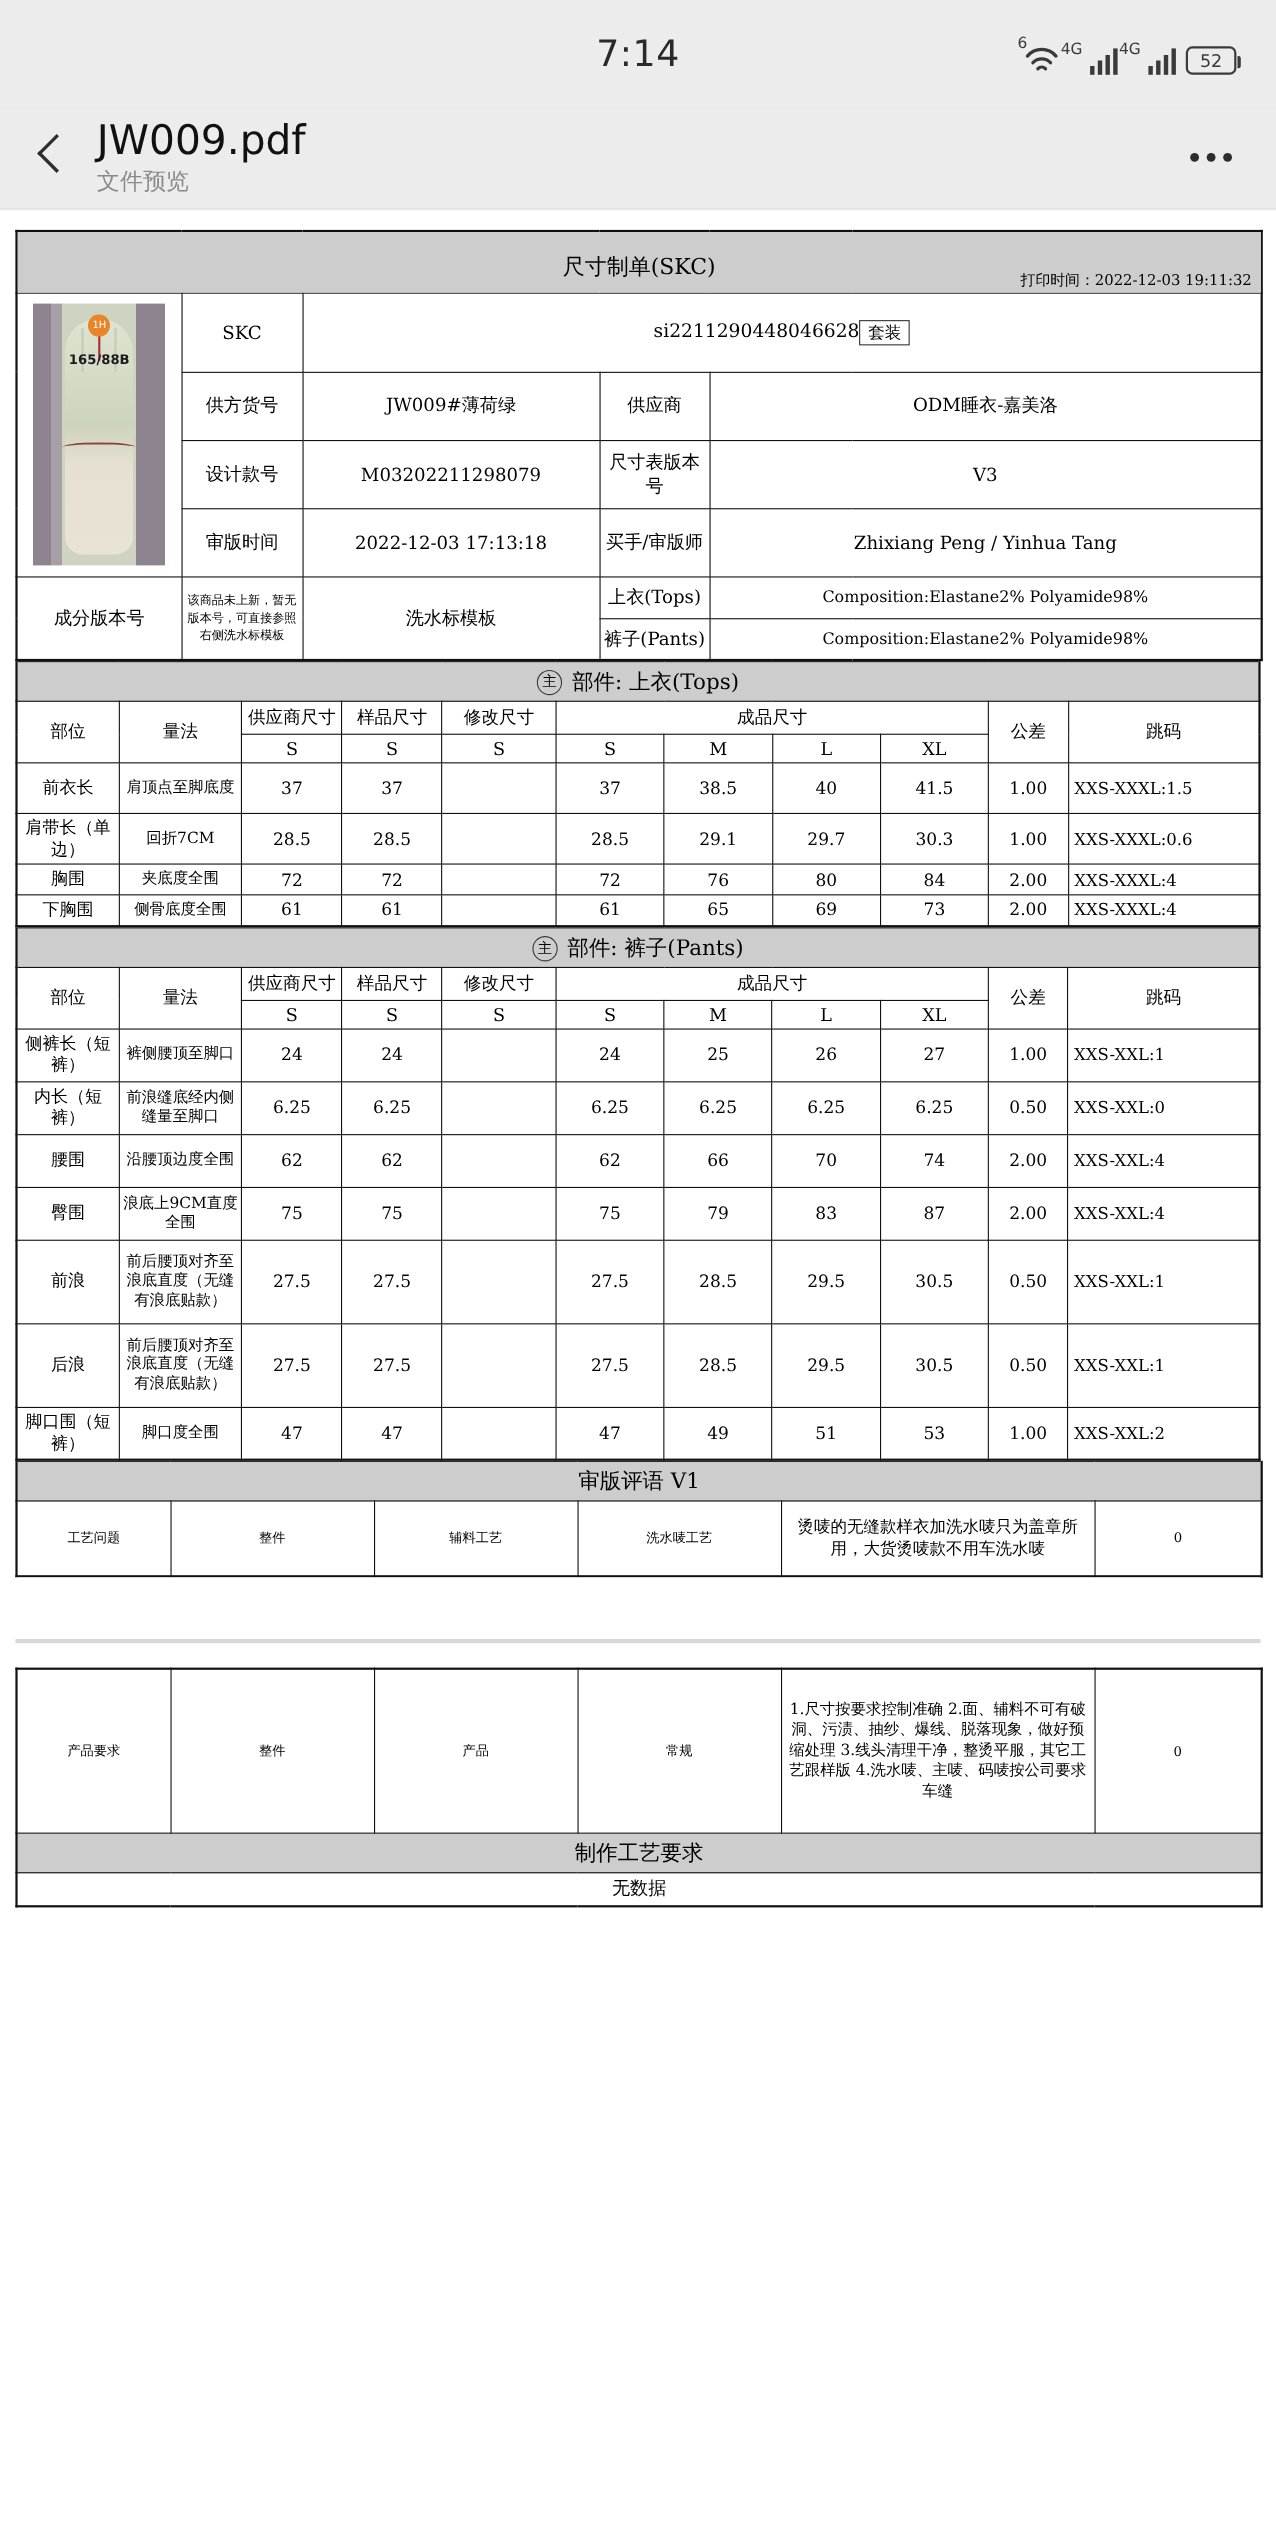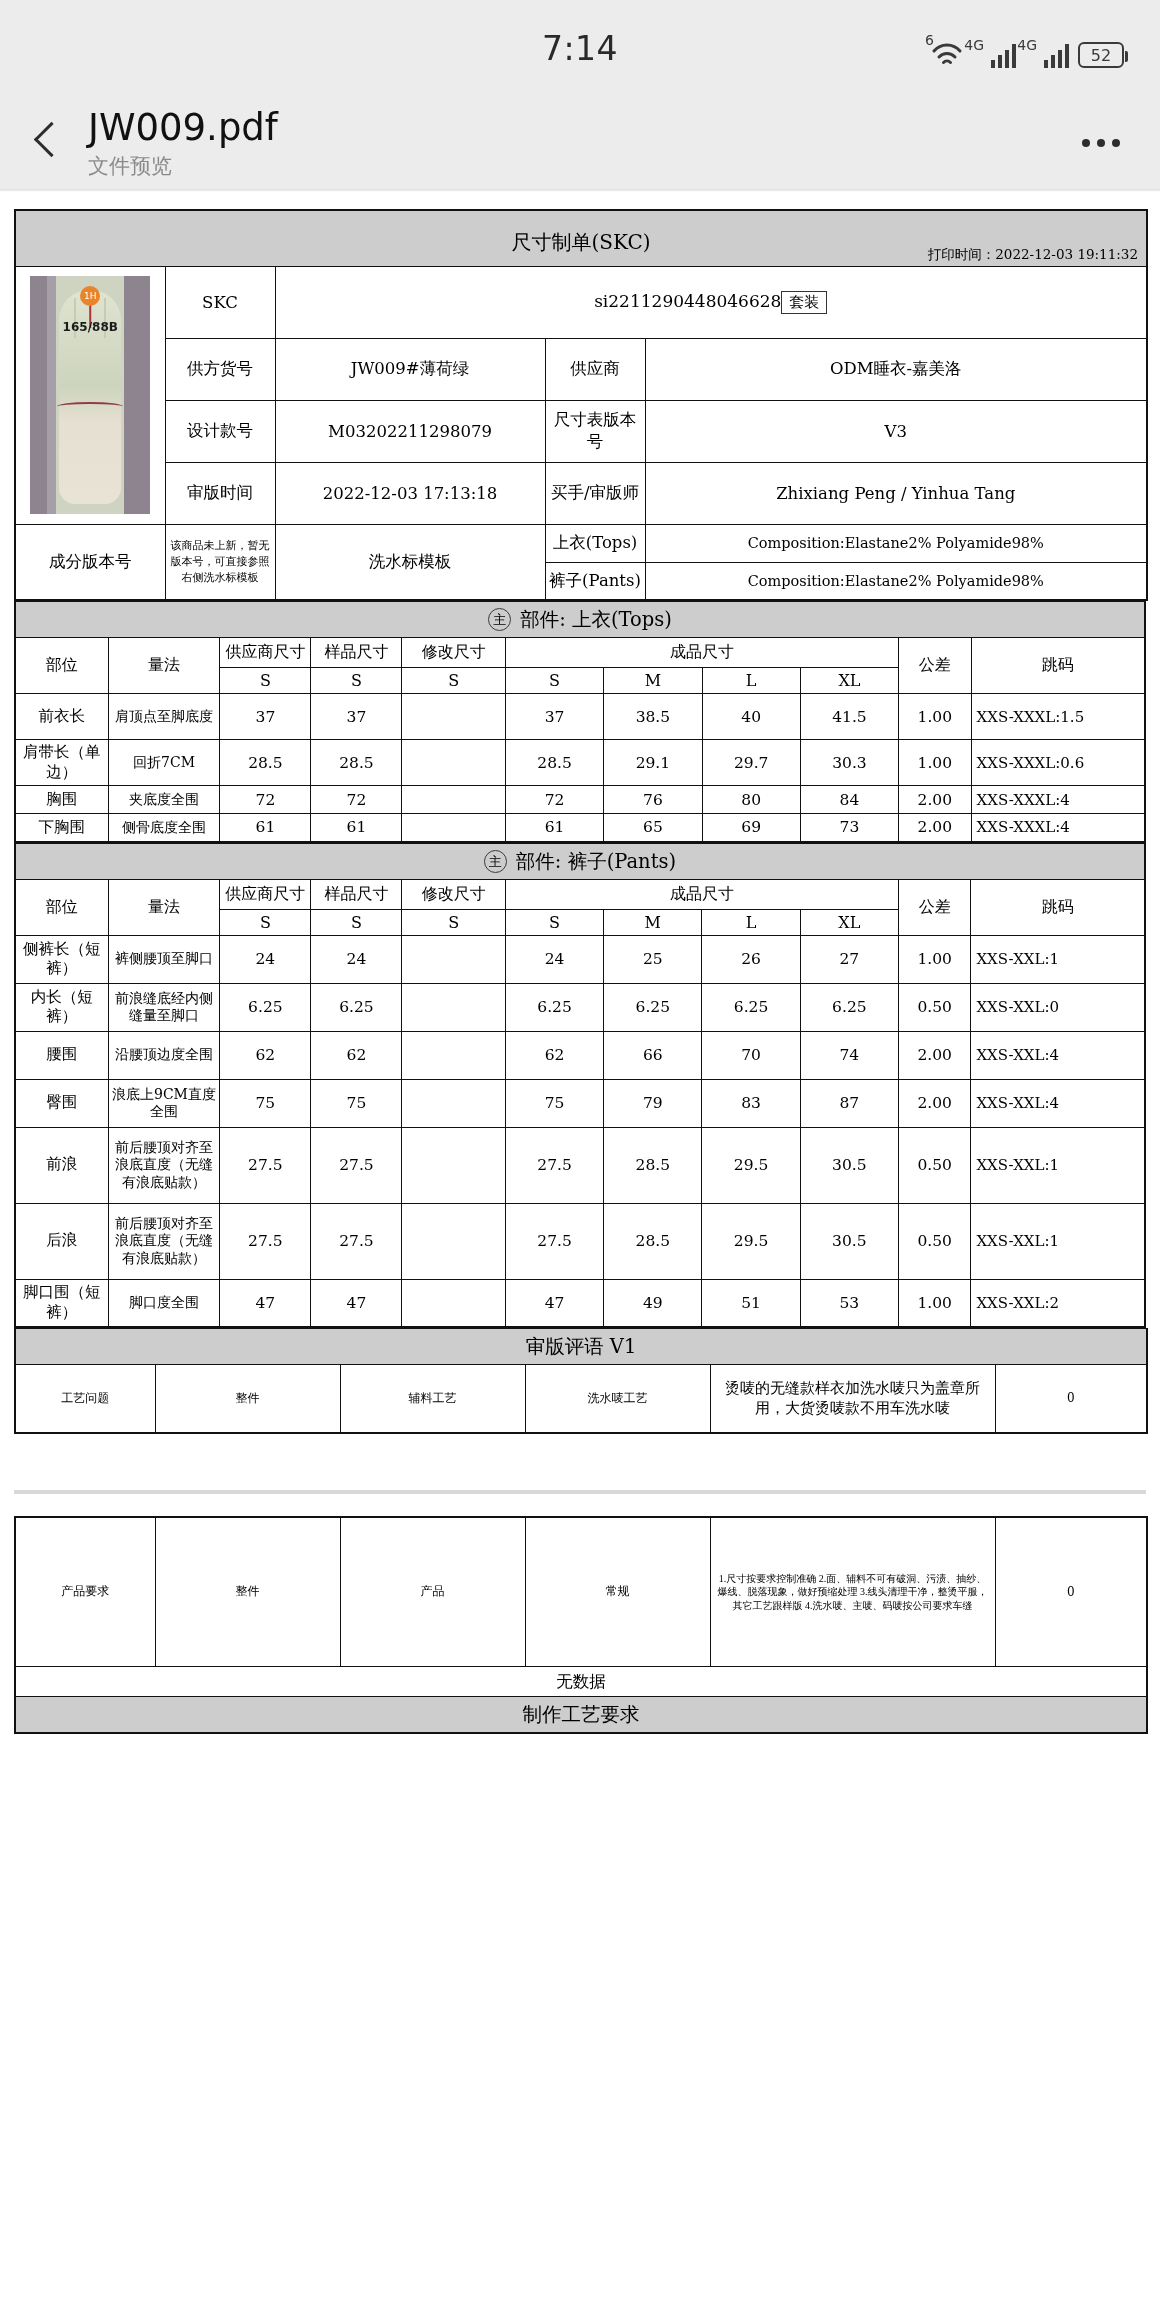--- a/index.html
+++ b/index.html
@@ -226,21 +226,21 @@
   .mjump { font-size: 15px; text-align: left !important; padding-left: 5px !important; }
 
   .review-band { background: #cdcdcd; height: 36px; font-size: 19.5px; font-weight: bold; }
   .rv-h { font-size: 16px; height: 32px; }
   .rv-c { font-size: 12px; }
   .rv-sol { font-size: 15px; line-height: 1.35; padding: 5px 6px !important; }
 
   .gap-strip { height: 56px; background: #ffffff; }
   .gap-line { height: 4px; background: #d8d8d8; }
 
-  .req-txt { font-size: 10px; line-height: 1.35; padding: 6px 7px !important; text-align: center; font-family: Liberation Serif, serif; }
+  .req-txt { font-size: 14px; line-height: 1.35; padding: 6px 7px !important; text-align: center; }
   .craft-band { background: #cdcdcd; height: 36px; font-size: 19.5px; font-weight: bold; }
   .nodata { font-size: 16.5px; height: 30px; }
 </style>
 </head>
 <body>
 
 <div class="statusbar">
   <div class="sb-time">7:14</div>
   <div class="sb-icons">
     <div class="ic">
@@ -623,22 +623,22 @@
     <tbody>
         <tr>
       <td class="rv-c" style="height:150px">产品要求</td>
       <td class="rv-c">整件</td>
       <td class="rv-c">产品</td>
       <td class="rv-c">常规</td>
       <td class="req-txt">1.尺寸按要求控制准确 2.面、辅料不可有破洞、污渍、抽纱、爆线、脱落现象，做好预缩处理 3.线头清理干净，整烫平服，其它工艺跟样版 4.洗水唛、主唛、码唛按公司要求车缝</td>
       <td class="rv-c">0</td>
     </tr>
     <tr>
+      <td class="craft-band" colspan="6">制作工艺要求</td>
+    </tr>
+    <tr>
       <td class="nodata" colspan="6">无数据</td>
-    </tr>
-    <tr>
-      <td class="craft-band" colspan="6">制作工艺要求</td>
     </tr>
   </tbody>
     </table>
 
   <div style="height:30px"></div>
 </div>
 
 </body></html>

